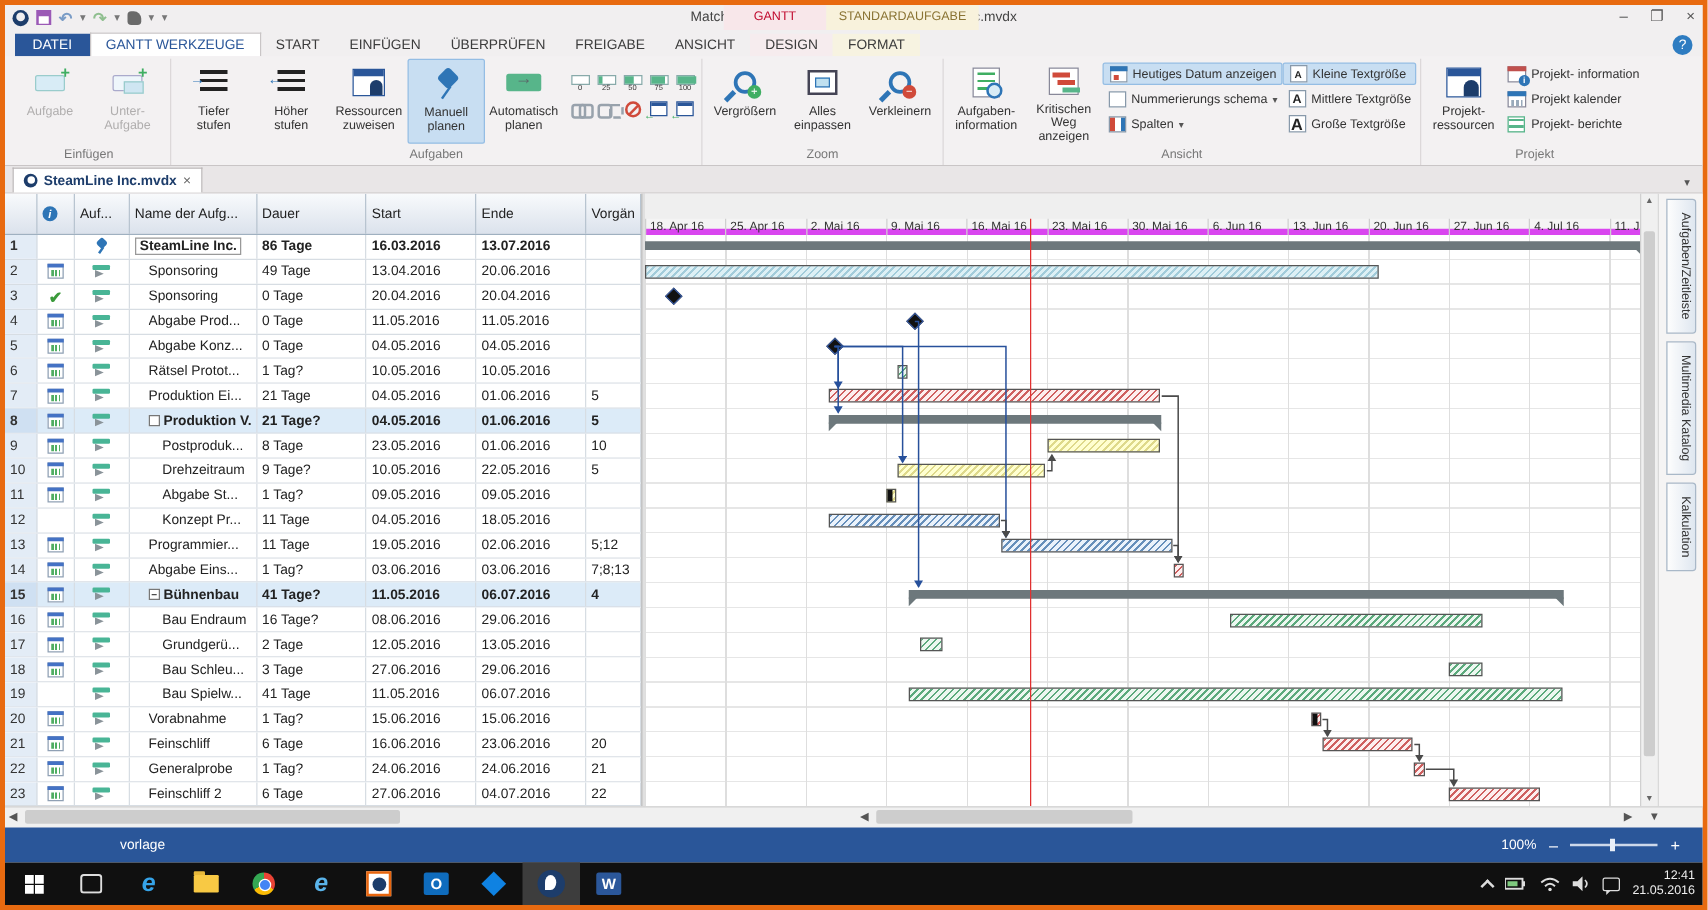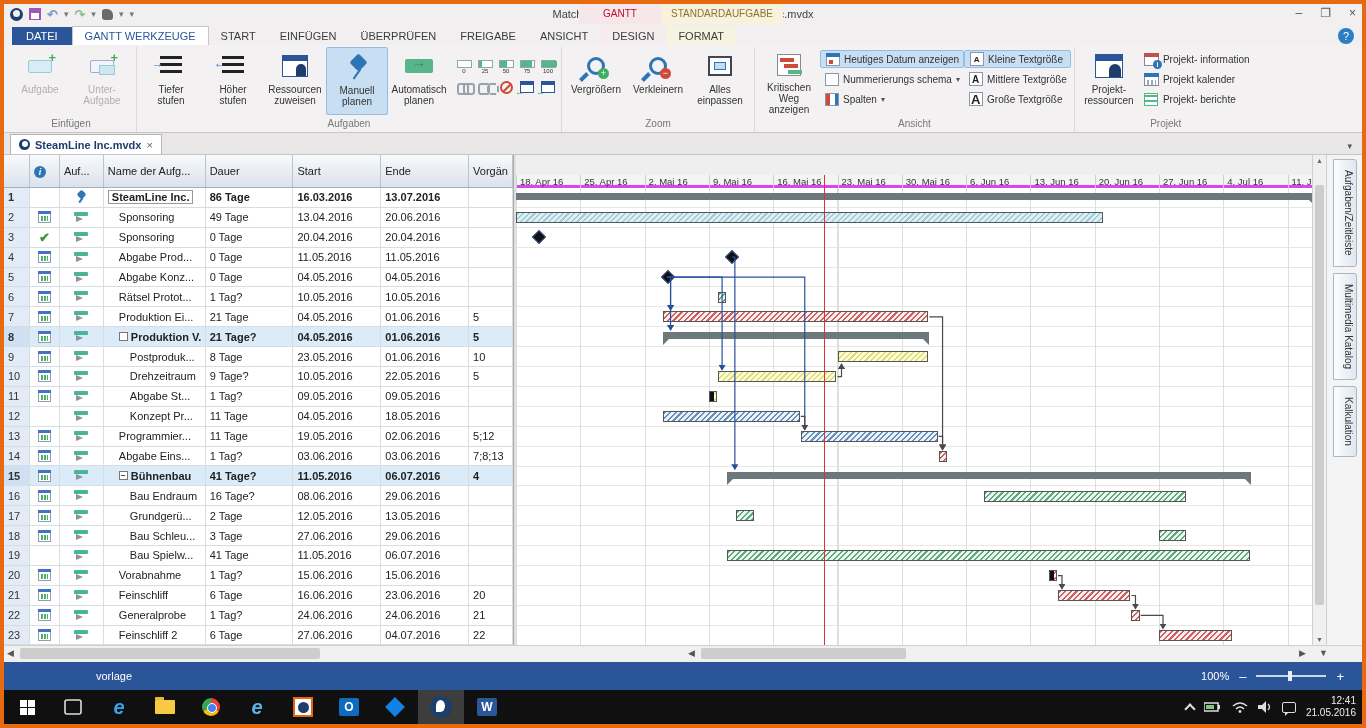--- a/index.html
+++ b/index.html
@@ -137,21 +137,21 @@
   .arr-ic::after { content:""; position:absolute; left:2px; top:4px; width:0; height:0; border-left:7px solid #8a9399; border-top:3.5px solid transparent; border-bottom:3.5px solid transparent; box-shadow:none; }
   .expander { width:9px; height:9px; border:1px solid #777; background:#fff; display:inline-flex; align-items:center; justify-content:center; font-size:8px; line-height:7px; color:#333; margin-right:3px; flex:none; }
   .name-edit { border:1px solid #999; background:#fff; padding:0 3px; text-decoration:underline wavy #e03030 1px; text-underline-offset:2px; }
 
   
   .splitter { width:2px; background:#e0e0e0; }
   .chart { width:796px; position:relative; overflow:hidden; background:#fff; }
   .c-head { position:absolute; left:0; top:0; right:0; height:33px; background:#efefef; }
   .c-months { position:absolute; top:6px; left:0; right:0; height:14px; background:#4d5a61; }
   .c-month { position:absolute; top:0; height:14px; color:#fff; font-size:10px; line-height:14px; padding-left:3px; border-left:1px solid #8a9399; overflow:hidden; white-space:nowrap; }
-  .c-weeks { position:absolute; top:20px; left:0; right:0; height:13px; background:#f4f4f4; border-bottom:3px solid #d946ef; }
+  .c-weeks { position:absolute; top:20px; left:0; right:0; height:13px; background:#f4f4f4; border-bottom:5px solid #d946ef; }
   .c-week { position:absolute; top:0; height:13px; font-size:9.5px; color:#333; line-height:13px; padding-left:3px; border-left:1px solid #cfcfcf; white-space:nowrap; }
   .c-body { position:absolute; left:0; top:33px; right:0; bottom:0;
     background-image:repeating-linear-gradient(to right,#dedede 0 1px,transparent 1px 64.3px),repeating-linear-gradient(to bottom,transparent 0 18.9px,#e6e6e6 18.9px 19.9px); }
   .bar { position:absolute; height:11px; border:1px solid #555; }
   .h-cyan { background:#ddf0f5 repeating-linear-gradient(135deg,rgba(90,160,185,.45) 0 1.5px,transparent 1.5px 4px); }
   .h-yellow { background:#ffffd0 repeating-linear-gradient(135deg,rgba(190,180,70,.5) 0 1.5px,transparent 1.5px 4px); }
   .h-blue { background:#eaf2fb repeating-linear-gradient(135deg,rgba(58,110,165,.75) 0 1.5px,transparent 1.5px 4px); }
   .h-red { background:#fdeeee repeating-linear-gradient(135deg,rgba(195,59,59,.8) 0 1.5px,transparent 1.5px 4px); }
   .h-green { background:#ecf7f0 repeating-linear-gradient(135deg,rgba(55,150,95,.8) 0 1.5px,transparent 1.5px 4px); }
   .half-black::before { content:""; position:absolute; left:0; top:0; bottom:0; width:4px; background:#111; }
@@ -321,28 +321,30 @@
             <div class="tinybtn">
               <span class="i-tbl"></span>
             </div>
           </div>
         </div>
         <div class="rg-label">Aufgaben</div>
       </div>
       <div class="rgroup">
         <div class="rg-body">
           <div class="bigbtn"><div class="ic"><span class="i-zoomin"></span></div><div>Vergrößern</div></div>
-          <div class="bigbtn"><div class="ic"><span class="i-zoomout"></span></div><div>Verkleinern</div></div>
           <div class="bigbtn"><div class="ic"><span class="i-fit"></span></div><div>Alles
 einpassen</div></div>
+          <div class="bigbtn"><div class="ic"><span class="i-zoomout"></span></div><div>Verkleinern</div></div>
         </div>
         <div class="rg-label">Zoom</div>
       </div>
       <div class="rgroup">
         <div class="rg-body">
+          <div class="bigbtn"><div class="ic"><span class="i-info"></span></div><div>Aufgaben-
+information</div></div>
           <div class="bigbtn"><div class="ic"><span class="i-crit"></span></div><div>Kritischen
 Weg anzeigen</div></div>
           <div class="medcol">
             <div class="medbtn hl">
               <span class="ic16">
                 <span class="i-cal"></span>
               </span>
               <span>Heutiges Datum anzeigen</span>
             </div>
             <div class="medbtn">

